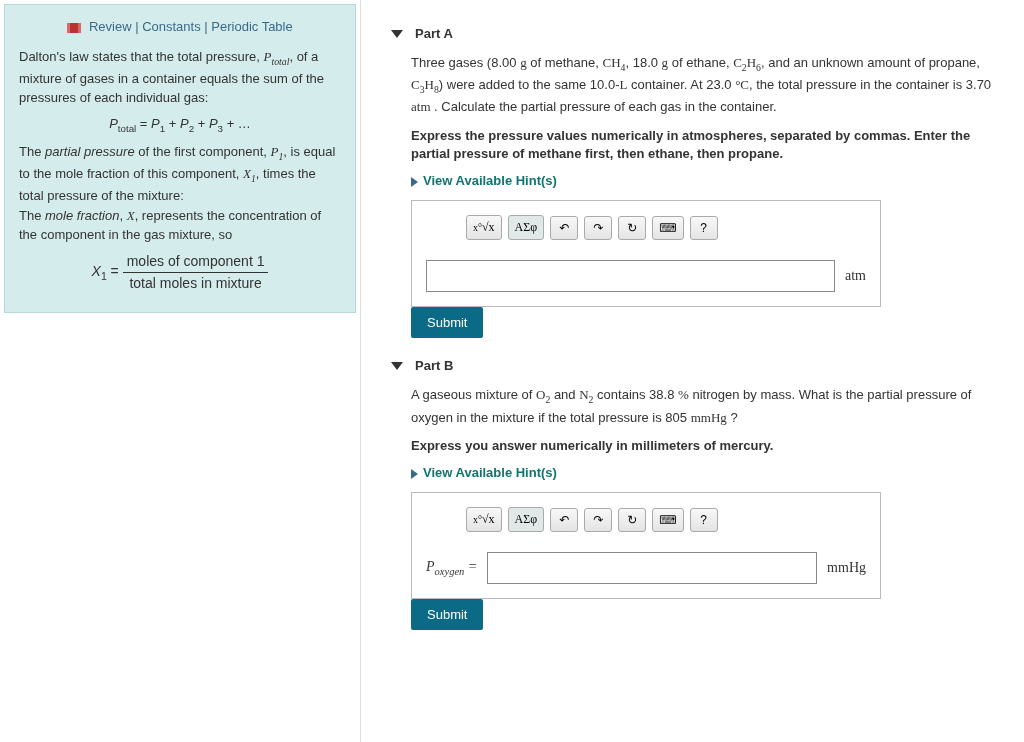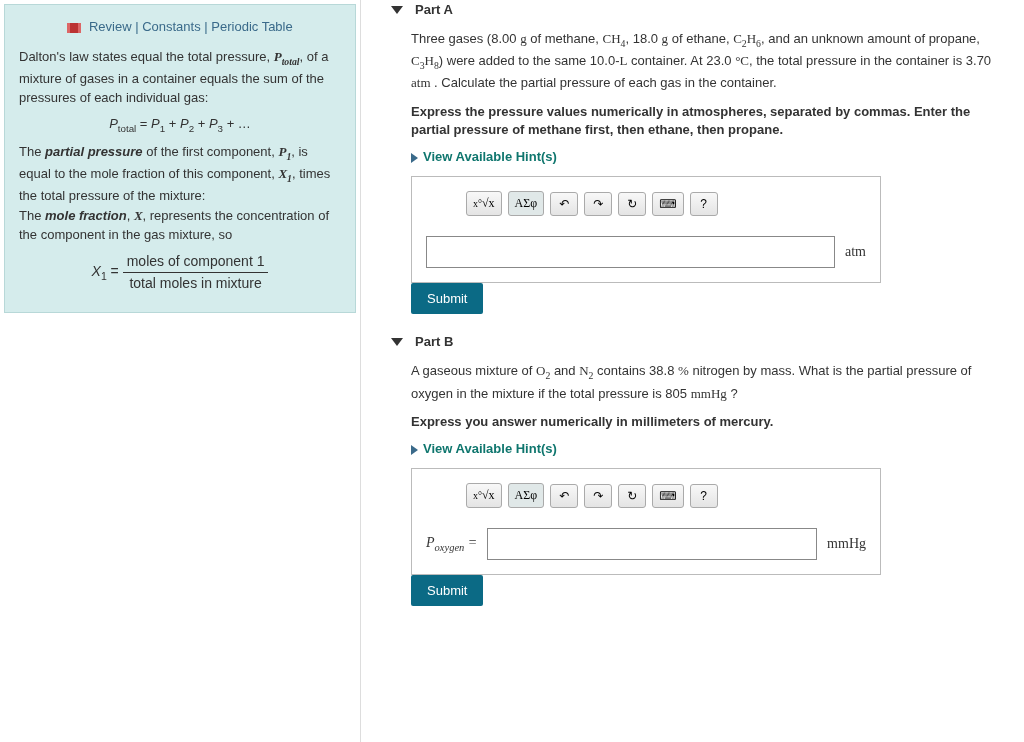--- a/index.html
+++ b/index.html
@@ -1,18 +1,18 @@
 <!DOCTYPE html>
 <html><head>
 <meta charset="utf-8">
 <style>
 * { box-sizing: border-box; margin: 0; padding: 0; }
 body { font-family: Arial, Helvetica, sans-serif; font-size: 13px; color: #333; background: #fff; display: flex; width: 1024px; height: 742px; }
 .left-panel { width: 361px; padding: 4px; border-right: 1px solid #ddd; }
-.right-panel { flex: 1; padding: 2px 30px; }
+.right-panel { flex: 1; padding: 26px 30px; }
 .info-box { background: #d5ecec; border: 1px solid #b8d8d8; padding: 12px 14px; font-size: 13px; line-height: 1.5; }
 .top-links { text-align: center; margin-bottom: 10px; color: #3a6a8a; font-size: 13px; }
 .top-links span, .top-links a { color: #3a6a8a; cursor: pointer; }
 .review-icon { display: inline-block; width: 14px; height: 10px; background: #d66; margin-right: 4px; vertical-align: middle; position: relative; }
 .review-icon::before { content: ""; position: absolute; left: 3px; top: 0; width: 8px; height: 10px; background: #b33; }
 .formula { text-align: center; font-family: Liberation Sans, sans-serif; margin: 6px 0; }
 .formula i { font-style: italic; }
 .section { margin-bottom: 20px; }
 .section-header { display: flex; align-items: center; font-weight: bold; margin-bottom: 12px; }
 .caret { width: 0; height: 0; border-left: 6px solid transparent; border-right: 6px solid transparent; border-top: 8px solid #333; margin-right: 12px; }
@@ -24,35 +24,35 @@
 .toolbar { display: flex; gap: 6px; align-items: center; margin-bottom: 10px; width: 100%; padding-left: 40px; }
 .tool-btn { border: 1px solid #aaa; background: linear-gradient(#f8f8f8,#e4e4e4); padding: 4px 6px; font-size: 12px; cursor: pointer; border-radius: 3px; min-width: 28px; text-align: center; }
 .tool-btn.templates { font-family: serif; }
 .tool-btn.greek { background: #e0e8e8; font-family: serif; }
 .input-row { display: flex; align-items: center; gap: 10px; width: 100%; }
 .answer-input { flex: 1; height: 32px; border: 1px solid #888; padding: 4px 6px; font-size: 13px; }
 .unit-label { font-family: "Times New Roman", serif; font-size: 14px; }
 .prefix-label { font-family: "Times New Roman", serif; font-size: 14px; font-style: italic; }
 .submit-btn { background: #0b6a85; color: #fff; border: none; padding: 8px 16px; font-size: 13px; margin-left: 20px; cursor: pointer; border-radius: 2px; }
 sub { font-size: 0.75em; }
-.italic { font-style: italic; font-weight: bold; }
+.italic { font-style: italic; }
 </style>
 </head>
 <body>
 
 <div class="left-panel">
   <div class="info-box">
     <div class="top-links">
       <span class="review-icon"></span>
       <a>Review</a><span> | </span>
       <a>Constants</a><span> | </span>
       <a>Periodic Table</a>
     </div>
     <div>
-      <span>Dalton's law states equal the total pressure, </span><span class="italic" style="font-family:serif">P<sub>total</sub></span><span>, of a mixture of gases in a container equals the sum of the pressures of each individual gas:</span>
+      <span>Dalton's law states that the total pressure, </span><span class="italic" style="font-family:serif">P<sub>total</sub></span><span>, of a mixture of gases in a container equals the sum of the pressures of each individual gas:</span>
     </div>
     <div class="formula">
       <i>P</i><sub>total</sub> = <i>P</i><sub>1</sub> + <i>P</i><sub>2</sub> + <i>P</i><sub>3</sub> + …
     </div>
     <div>
       <span>The </span><span class="italic">partial pressure</span><span> of the first component, </span><span class="italic" style="font-family:serif">P<sub>1</sub></span><span>, is equal to the mole fraction of this component, </span><span class="italic" style="font-family:serif">X<sub>1</sub></span><span>, times the total pressure of the mixture:</span>
     </div>
     <div>
       <span>The </span><span class="italic">mole fraction</span><span>, </span><span class="italic" style="font-family:serif">X</span><span>, represents the concentration of the component in the gas mixture, so</span>
     </div>

